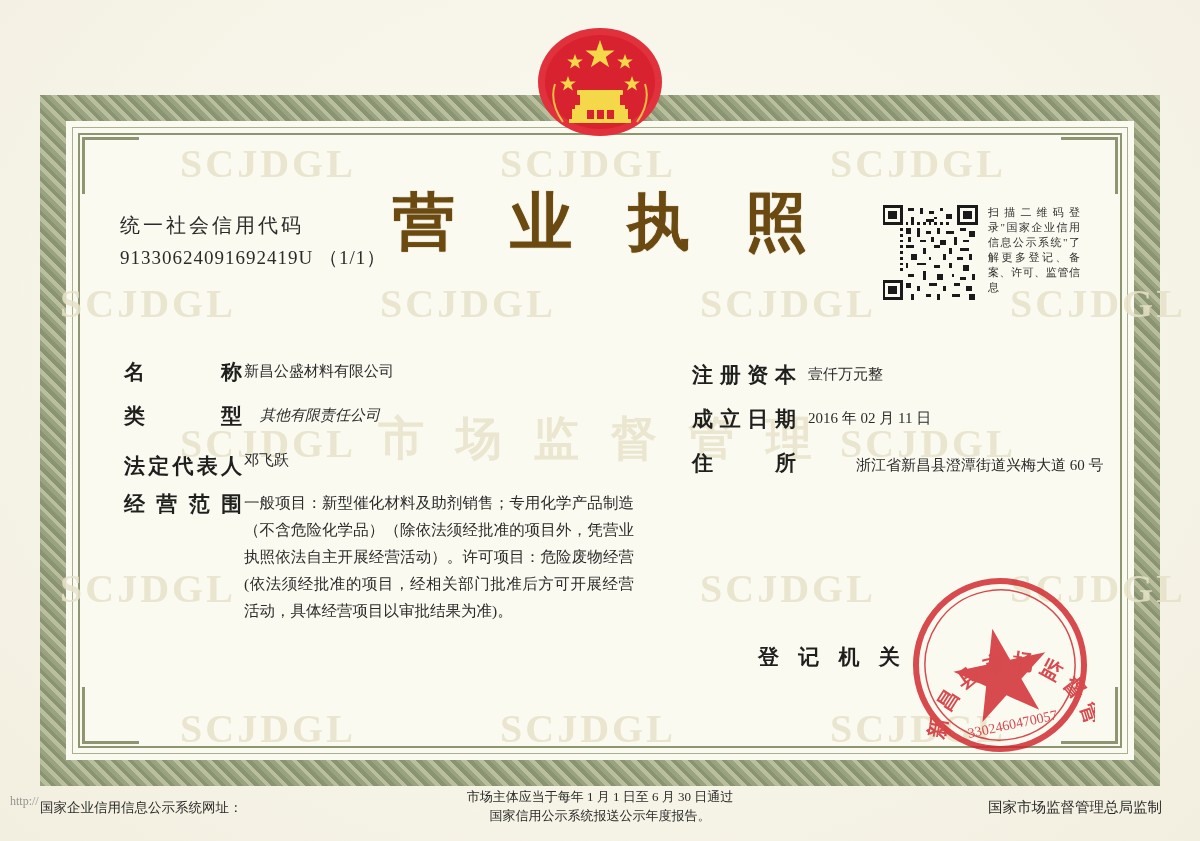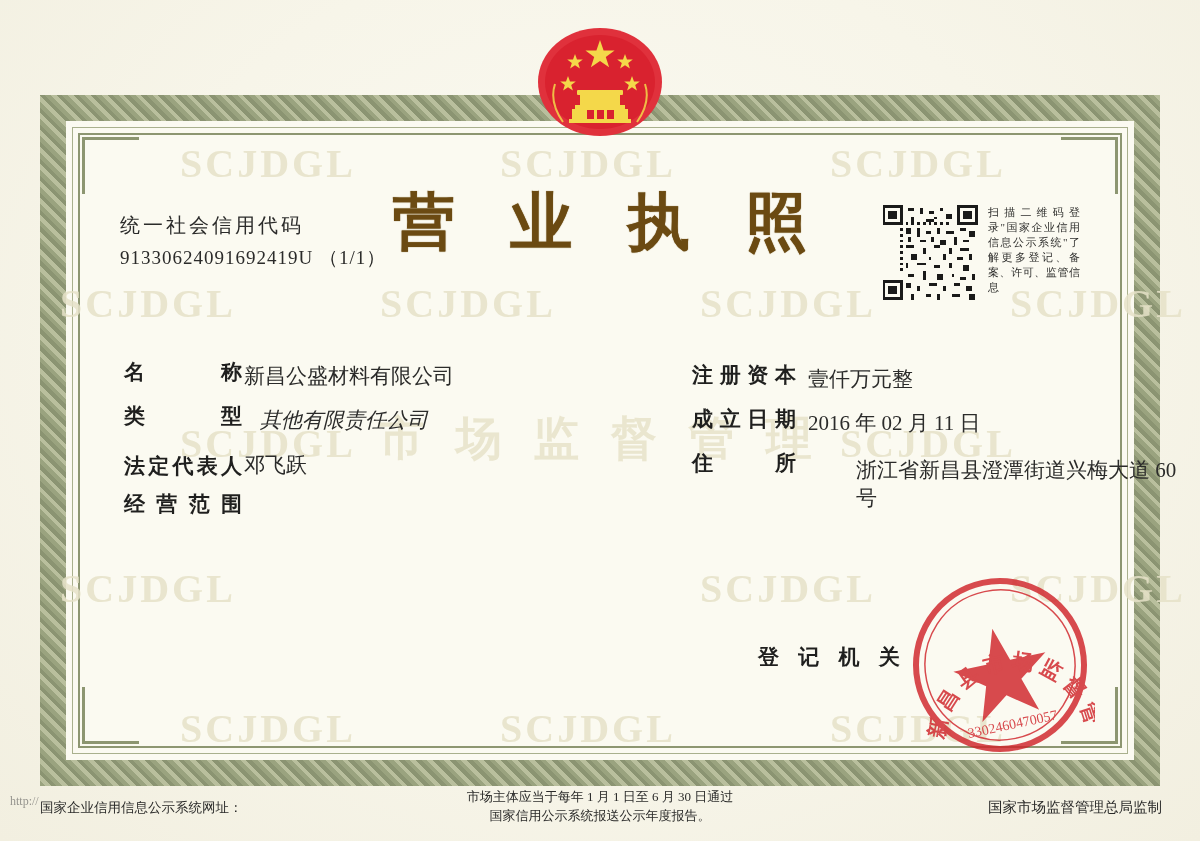--- a/index.html
+++ b/index.html
@@ -99,21 +99,21 @@
     font-size:11px;line-height:15px;color:#2e2e2c;
     letter-spacing:0px;text-align:justify;
   }
 
   
   .field-label{
     position:absolute;font-size:21px;color:#1f1f1e;font-weight:bold;
     letter-spacing:0px;
   }
   .field-value{
-    position:absolute;font-size:21px;color:#2b2b2a;
+    position:absolute;font-size:15px;color:#2b2b2a;
   }
   .lbl-spread{display:inline-block;width:118px;text-align:justify;text-align-last:justify;}
   .lbl-spread-r{display:inline-block;width:104px;text-align:justify;text-align-last:justify;}
 
   #scope-value{
     position:absolute;left:244px;top:489px;width:390px;
     font-size:15.5px;line-height:27px;color:#2b2b2a;text-align:justify;
   }
 
   #reg-authority{
@@ -334,20 +334,21 @@
     <div class="field-value" style="left:260px;top:406px;font-style:italic;">其他有限责任公司</div>
 
     <div class="field-label" style="left:124px;top:452px;font-family:Liberation Serif, serif;">
       <span class="lbl-spread">法定代表人</span>
     </div>
     <div class="field-value" style="left:244px;top:451px;">邓飞跃</div>
 
     <div class="field-label" style="left:124px;top:490px;">
       <span class="lbl-spread">经 营 范 围</span>
     </div>
+    <div id="scope-value">一般项目：新型催化材料及助剂销售；专用化学产品制造（不含危险化学品）（除依法须经批准的项目外，凭营业执照依法自主开展经营活动）。许可项目：危险废物经营(依法须经批准的项目，经相关部门批准后方可开展经营活动，具体经营项目以审批结果为准)。</div>
 
     <div class="field-label" style="left:692px;top:361px;">
       <span class="lbl-spread-r">注册资本</span>
     </div>
     <div class="field-value" style="left:808px;top:365px;">壹仟万元整</div>
 
     <div class="field-label" style="left:692px;top:405px;">
       <span class="lbl-spread-r">成立日期</span>
     </div>
     <div class="field-value" style="left:808px;top:409px;">2016 年 02 月 11 日</div>

